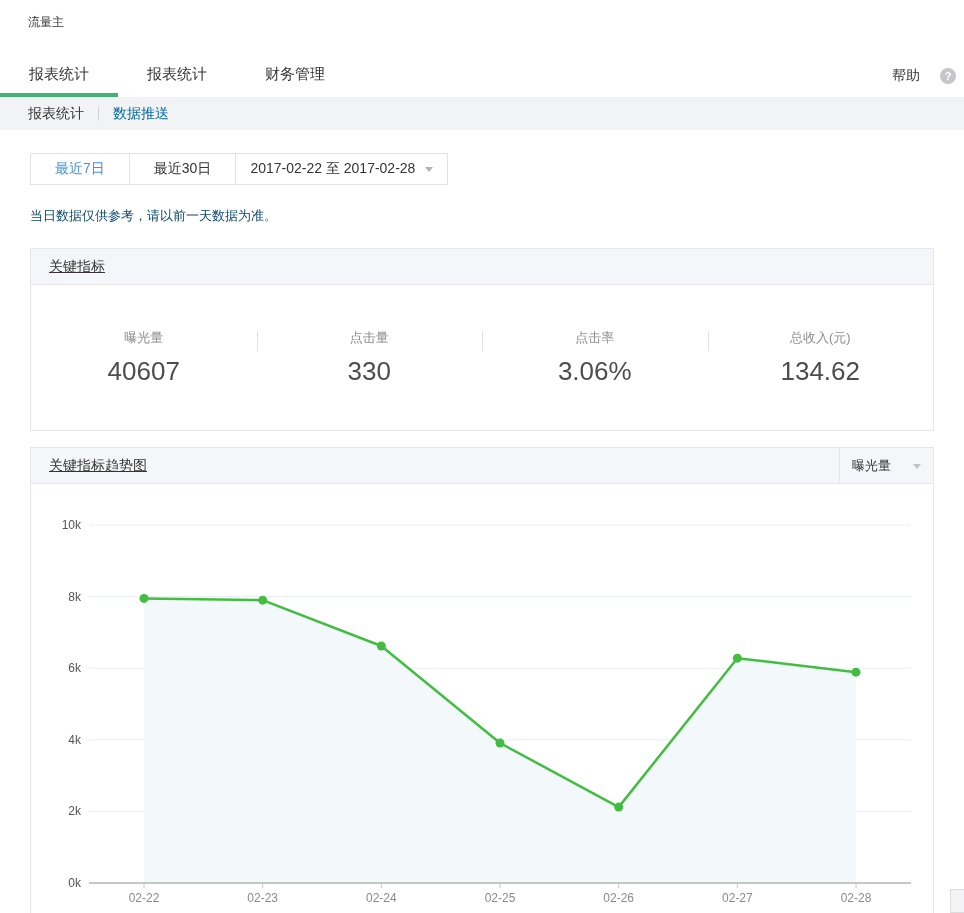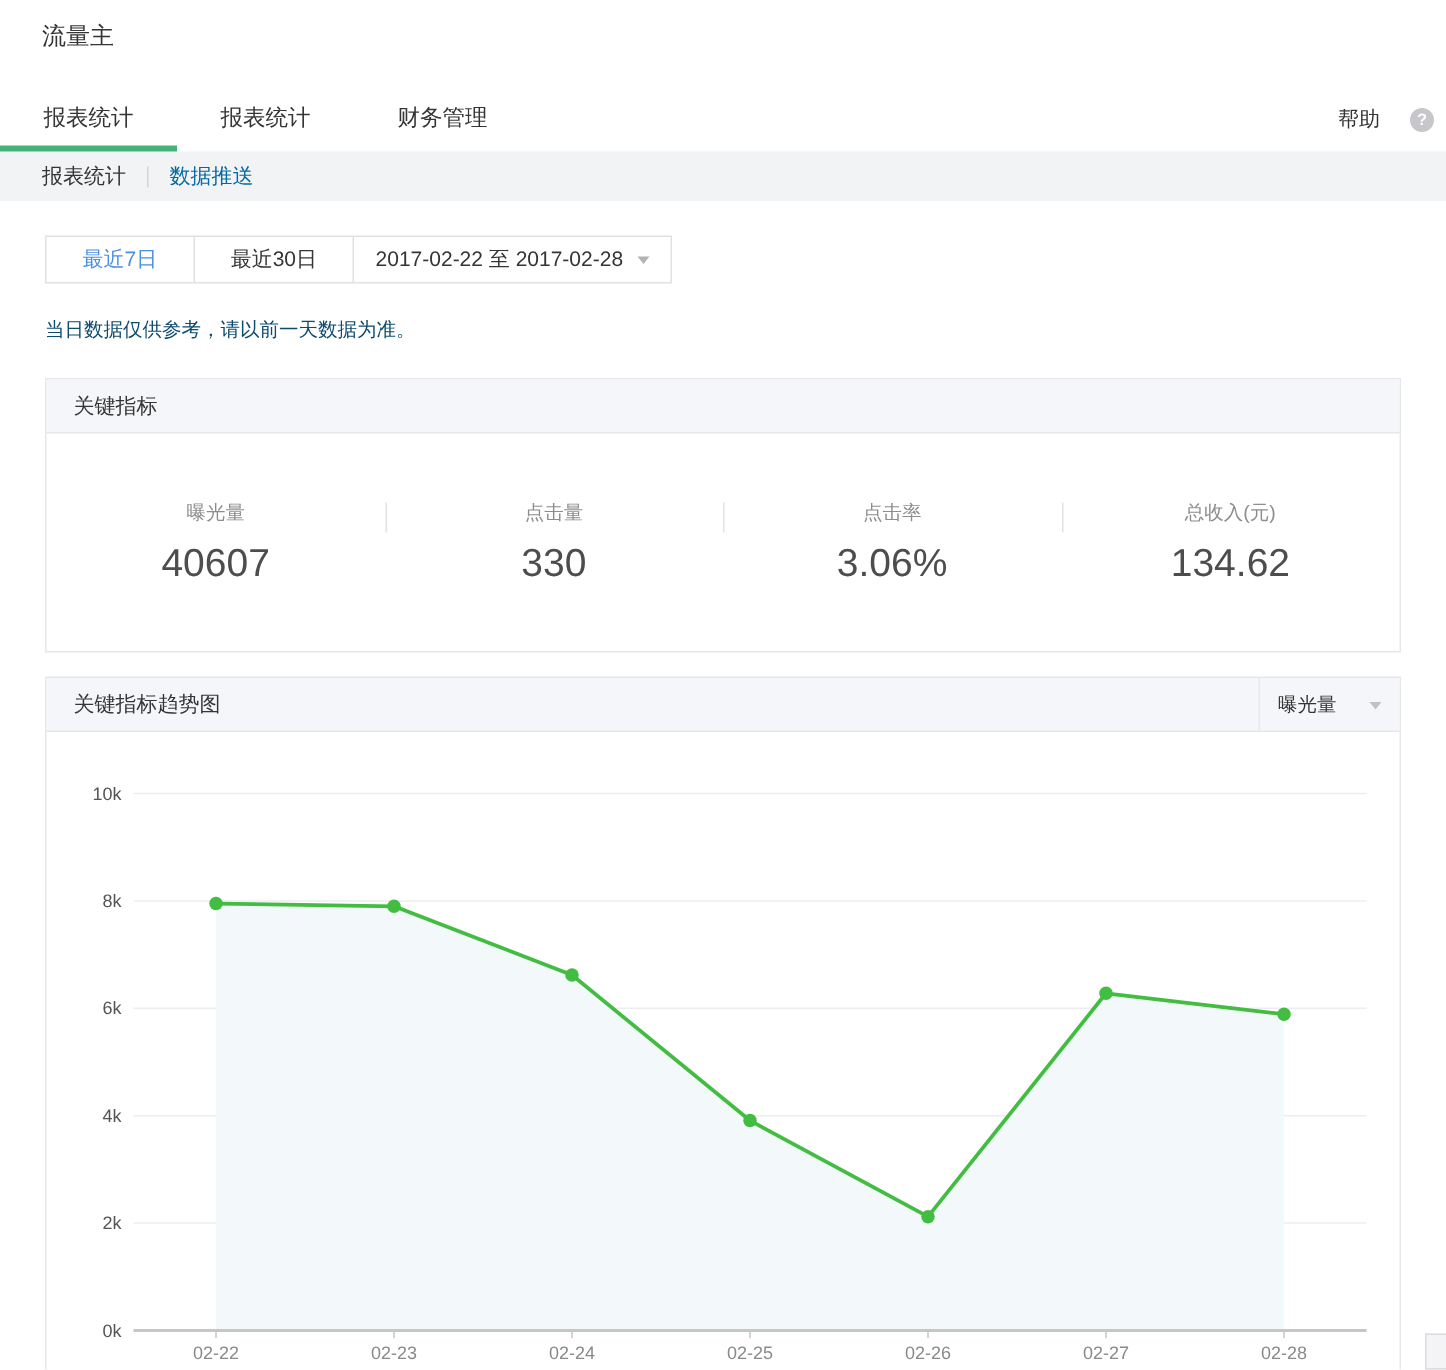--- a/index.html
+++ b/index.html
@@ -1,21 +1,21 @@
 <!DOCTYPE html>
 <html style="--accent-green: #44b378; --accent-blue: #4a90e2;"><head>
 <meta charset="utf-8">
 <style>
   * { margin:0; padding:0; box-sizing:border-box; }
   html,body { width:964px; height:913px; overflow:hidden; background:#fff;
     font-family:"Liberation Sans","DejaVu Sans",sans-serif; color:#353535; }
 
   
   .page-header { padding:14px 28px 0 28px; }
-  .page-title { font-size:16px; color:#353535; }
+  .page-title { font-size:12px; color:#353535; }
 
   
   .tabbar { position:relative; margin-top:26px; height:40px; display:flex; align-items:flex-start; }
   .tab { width:118px; text-align:center; font-size:15px; color:#353535;
     padding-top:8px; height:40px; cursor:pointer; position:relative; }
   .tab.active::after { content:""; position:absolute; left:0; right:0; bottom:0;
     height:4px; background:var(--accent-green); }
   .help-area { position:absolute; right:8px; top:10px; display:flex; align-items:center; gap:20px; }
   .help-label { font-size:14px; color:#353535; }
   .help-icon { width:16px; height:16px; border-radius:50%; background:#c6c6cb; color:#fff;
@@ -41,21 +41,21 @@
   .cell.daterange { padding:0 14px; gap:10px; }
 
   .caret { width:0; height:0; border-left:4px solid transparent; border-right:4px solid transparent;
     border-top:5px solid #b2b2b8; display:inline-block; }
 
   .notice { margin-top:22px; font-size:13px; color:#0c4a6e; }
 
   
   .panel { margin-top:23px; border:1px solid #e7e7eb; background:#fff; }
   .panel-header { height:36px; background:#f5f6f9; border-bottom:1px solid #e7e7eb;
-    display:flex; align-items:center; padding-left:18px; font-size:14px; color:#353535; }
+    display:flex; align-items:center; padding-left:18px; font-size:14px; color:#353535;text-decoration:underline; }
   .panel.chart { margin-top:16px; }
   .panel.chart .panel-header { padding-right:0; position:relative; }
 
   
   .metrics-row { display:flex; height:145px; padding-top:44px; }
   .metric { flex:1; text-align:center; position:relative; }
   .metric-label { font-size:13px; color:#8d8d8d; }
   .metric-value { font-size:26px; color:#4d4d4d; margin-top:9px; }
   .metric + .metric::before { content:""; position:absolute; left:0; top:2px;
     width:1px; height:20px; background:#e2e2e6; }

